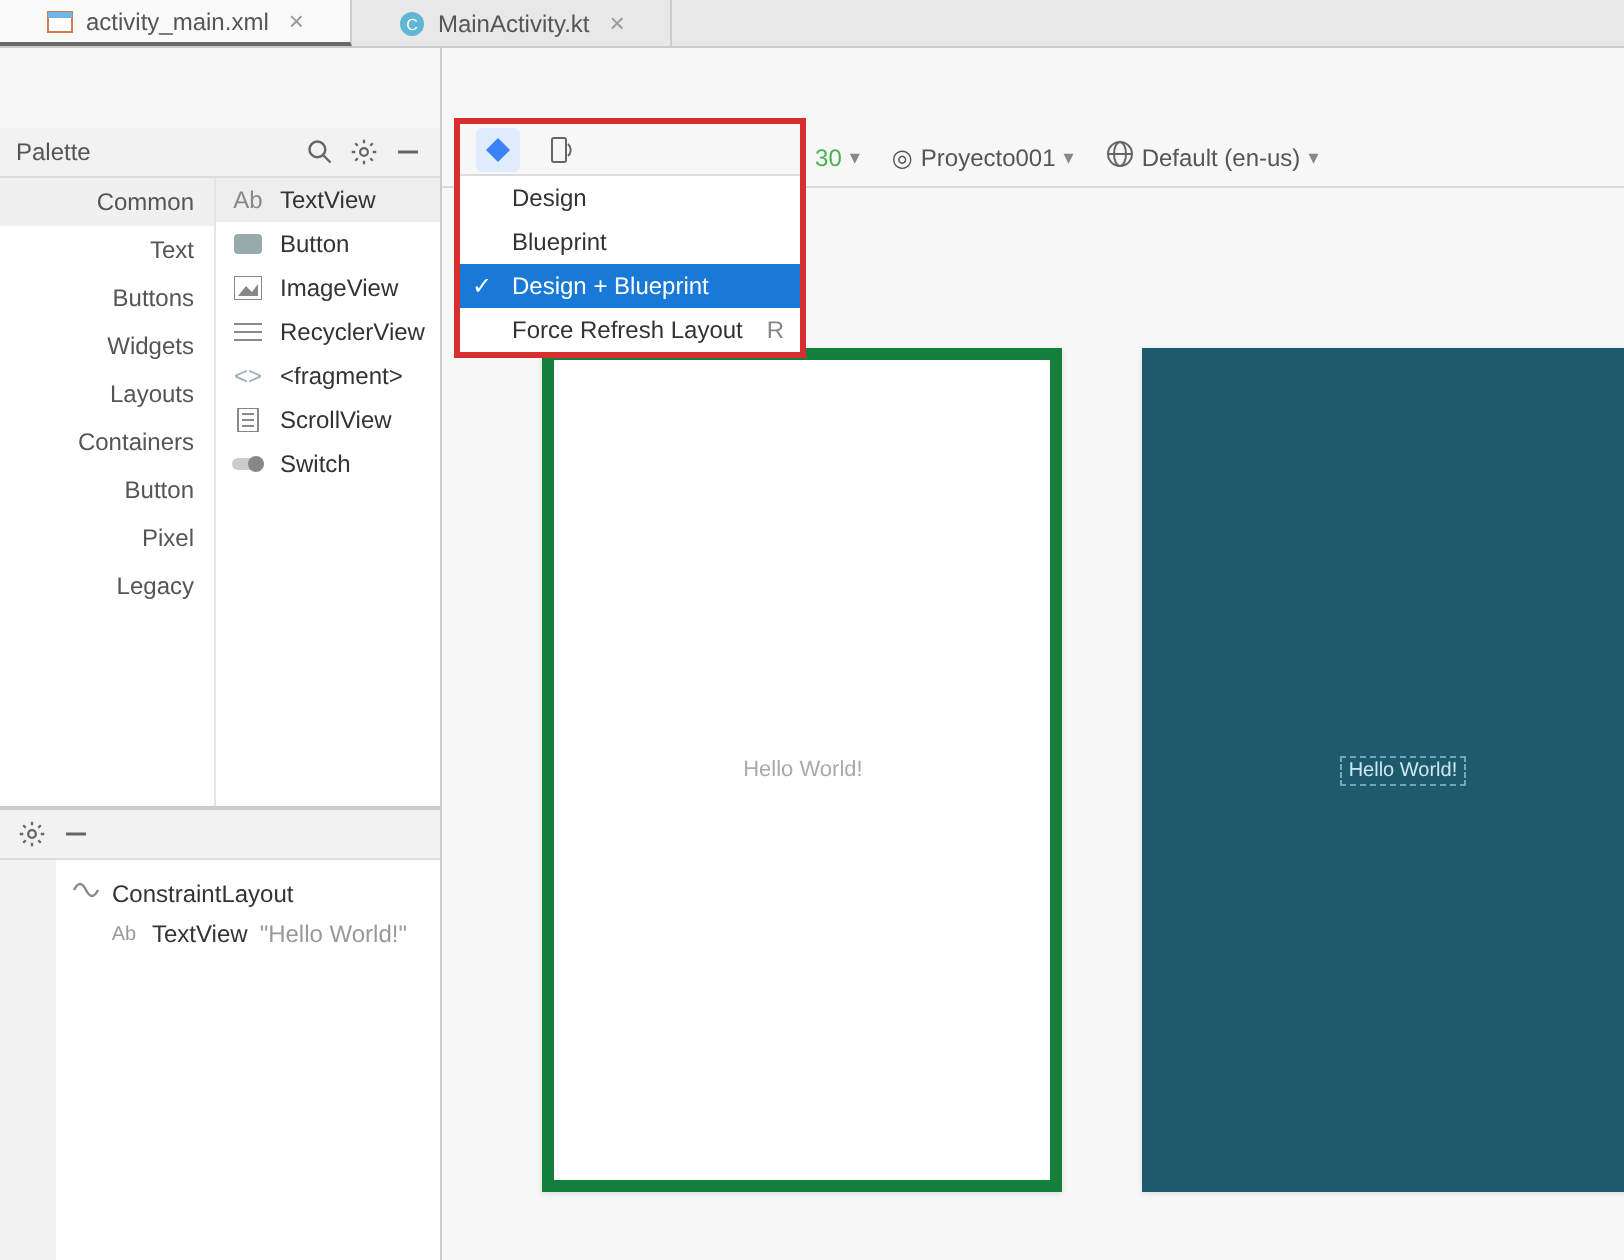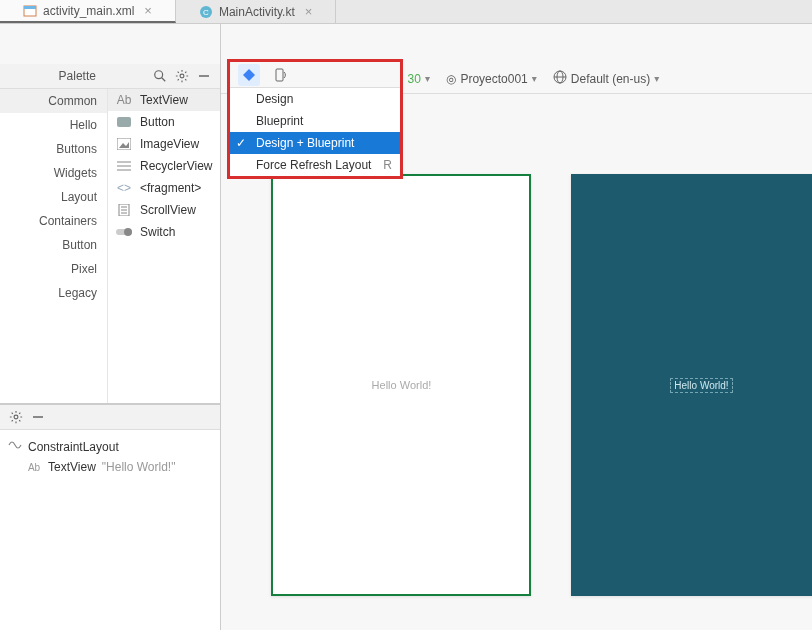--- a/index.html
+++ b/index.html
@@ -10,53 +10,53 @@
 .tab.active { background: #fafafa; border-bottom: 2px solid #6a6a6a; }
 .tab-icon { width: 14px; height: 14px; display: inline-flex; align-items: center; justify-content: center; }
 .tab-close { color: #999; font-size: 13px; padding-left: 4px; }
 
 .main { display: flex; height: calc(100% - 24px); }
 .left-col { width: 258px; display: flex; flex-direction: column; border-right: 1px solid #ccc; }
 
 .spacer-top { height: 40px; background: #f7f7f7; }
 
 .palette-header { display: flex; align-items: center; padding: 4px 8px; background: #f2f2f2; border-bottom: 1px solid #ddd; gap: 6px; }
-.palette-title { flex: 1; color: #555; text-align: center; }
+.palette-title { flex: 1; color: #555; }
 .hdr-icon { width: 16px; height: 16px; display: inline-flex; align-items: center; justify-content: center; cursor: pointer; color: #666; }
 
 .palette-body { display: flex; flex: 1; background: #fff; border-bottom: 1px solid #ccc; min-height: 0; }
 .palette-cats { width: 108px; border-right: 1px solid #e5e5e5; background: #fff; text-align: right; }
 .cat { padding: 5px 10px; cursor: pointer; color: #555; }
 .cat.active { background: #f0f0f0; }
 .palette-items { flex: 1; background: #fff; }
 .pitem { display: flex; align-items: center; gap: 8px; padding: 3px 8px; cursor: grab; color: #333; }
 .pitem.sel { background: #eee; }
 .picon { width: 16px; height: 16px; display: inline-flex; align-items: center; justify-content: center; color: #888; }
 
 .tree-header { display: flex; align-items: center; padding: 4px 8px; background: #f2f2f2; border-top: 1px solid #ccc; border-bottom: 1px solid #ddd; gap: 6px; }
 .tree-title { flex: 1; color: #555; }
-.tree-body { flex: 0 0 auto; background: #fff; padding: 6px 8px; height: 200px; }
+.tree-body { flex: 0 0 auto; background: #fff; padding: 6px 8px; height: 200px; margin-left: 28px; }
 .tree-row { display: flex; align-items: center; gap: 6px; padding: 2px 0; }
 .indent { margin-left: 18px; }
 .tree-sec { color: #999; }
 
 .right-col { flex: 1; display: flex; flex-direction: column; position: relative; background: #f7f7f7; }
 .spacer-top2 { height: 40px; }
 
 .toolbar { display: flex; align-items: center; height: 30px; padding: 0 6px; gap: 8px; border-bottom: 1px solid #ddd; background: #f7f7f7; }
 .tb-btn { width: 22px; height: 22px; display: inline-flex; align-items: center; justify-content: center; border-radius: 3px; cursor: pointer; }
 .tb-sep { width: 1px; height: 18px; background: #ddd; }
 .tb-label { display: inline-flex; align-items: center; gap: 4px; cursor: pointer; color: #555; padding: 0 4px; }
 .chev { color: #888; font-size: 10px; }
 .green { color: #4caf50; }
 
 .canvas-area { flex: 1; display: flex; gap: 40px; padding: 80px 10px 10px 50px; overflow: hidden; position: relative; }
 .wrench { position: absolute; top: 80px; font-size: 13px; color: #888; }
 .wrench.w1 { left: 494px; }
-.device { width: 260px; height: 422px; background: #fff; border: 2px solid #15803d; box-shadow: 0 1px 3px rgba(0,0,0,0.1); display: flex; align-items: center; justify-content: center; position: relative; }
+.device { width: 260px; height: 422px; background: #fff; border: 6px solid #15803d; box-shadow: 0 1px 3px rgba(0,0,0,0.1); display: flex; align-items: center; justify-content: center; position: relative; }
 .device.blueprint { background: #1d5a6e; border-color: #1d5a6e; }
 .hello-white { color: #aaa; font-size: 11px; }
 .hello-bp { color: #cfe8ef; font-size: 10px; border: 1px dashed #74a6b4; padding: 1px 3px; }
 
 .menu { position: absolute; left: 227px; top: 59px; width: 176px; border: 3px solid #d92e2e; background: #fff; z-index: 100; }
 .menu-top { height: 26px; display: flex; align-items: center; padding: 0 8px; gap: 10px; background: #f7f7f7; border-bottom: 1px solid #ddd; }
 .menu-top .active-btn { background: #e0edff; border-radius: 3px; padding: 2px; }
 .menu-item { display: flex; align-items: center; padding: 4px 8px 4px 26px; cursor: pointer; position: relative; }
 .menu-item.selected { background: #1979d6; color: #fff; }
 .menu-item .check { position: absolute; left: 6px; }
@@ -108,24 +108,24 @@
         </span>
       <span class="hdr-icon">
           <svg width="14" height="14">
             <line x1="2" y1="7" x2="12" y2="7" stroke="#666" stroke-width="1.5"></line>
           </svg>
         </span>
     </div>
     <div class="palette-body">
       <div class="palette-cats">
         <div class="cat active">Common</div>
-        <div class="cat">Hello</div>
+        <div class="cat">Text</div>
         <div class="cat">Buttons</div>
         <div class="cat">Widgets</div>
-        <div class="cat">Layout</div>
+        <div class="cat">Layouts</div>
         <div class="cat">Containers</div>
         <div class="cat">Button</div>
         <div class="cat">Pixel</div>
         <div class="cat">Legacy</div>
       </div>
       <div class="palette-items">
         <div class="pitem sel">
             <span class="picon">Ab</span>
             <span>TextView</span>
           </div>

